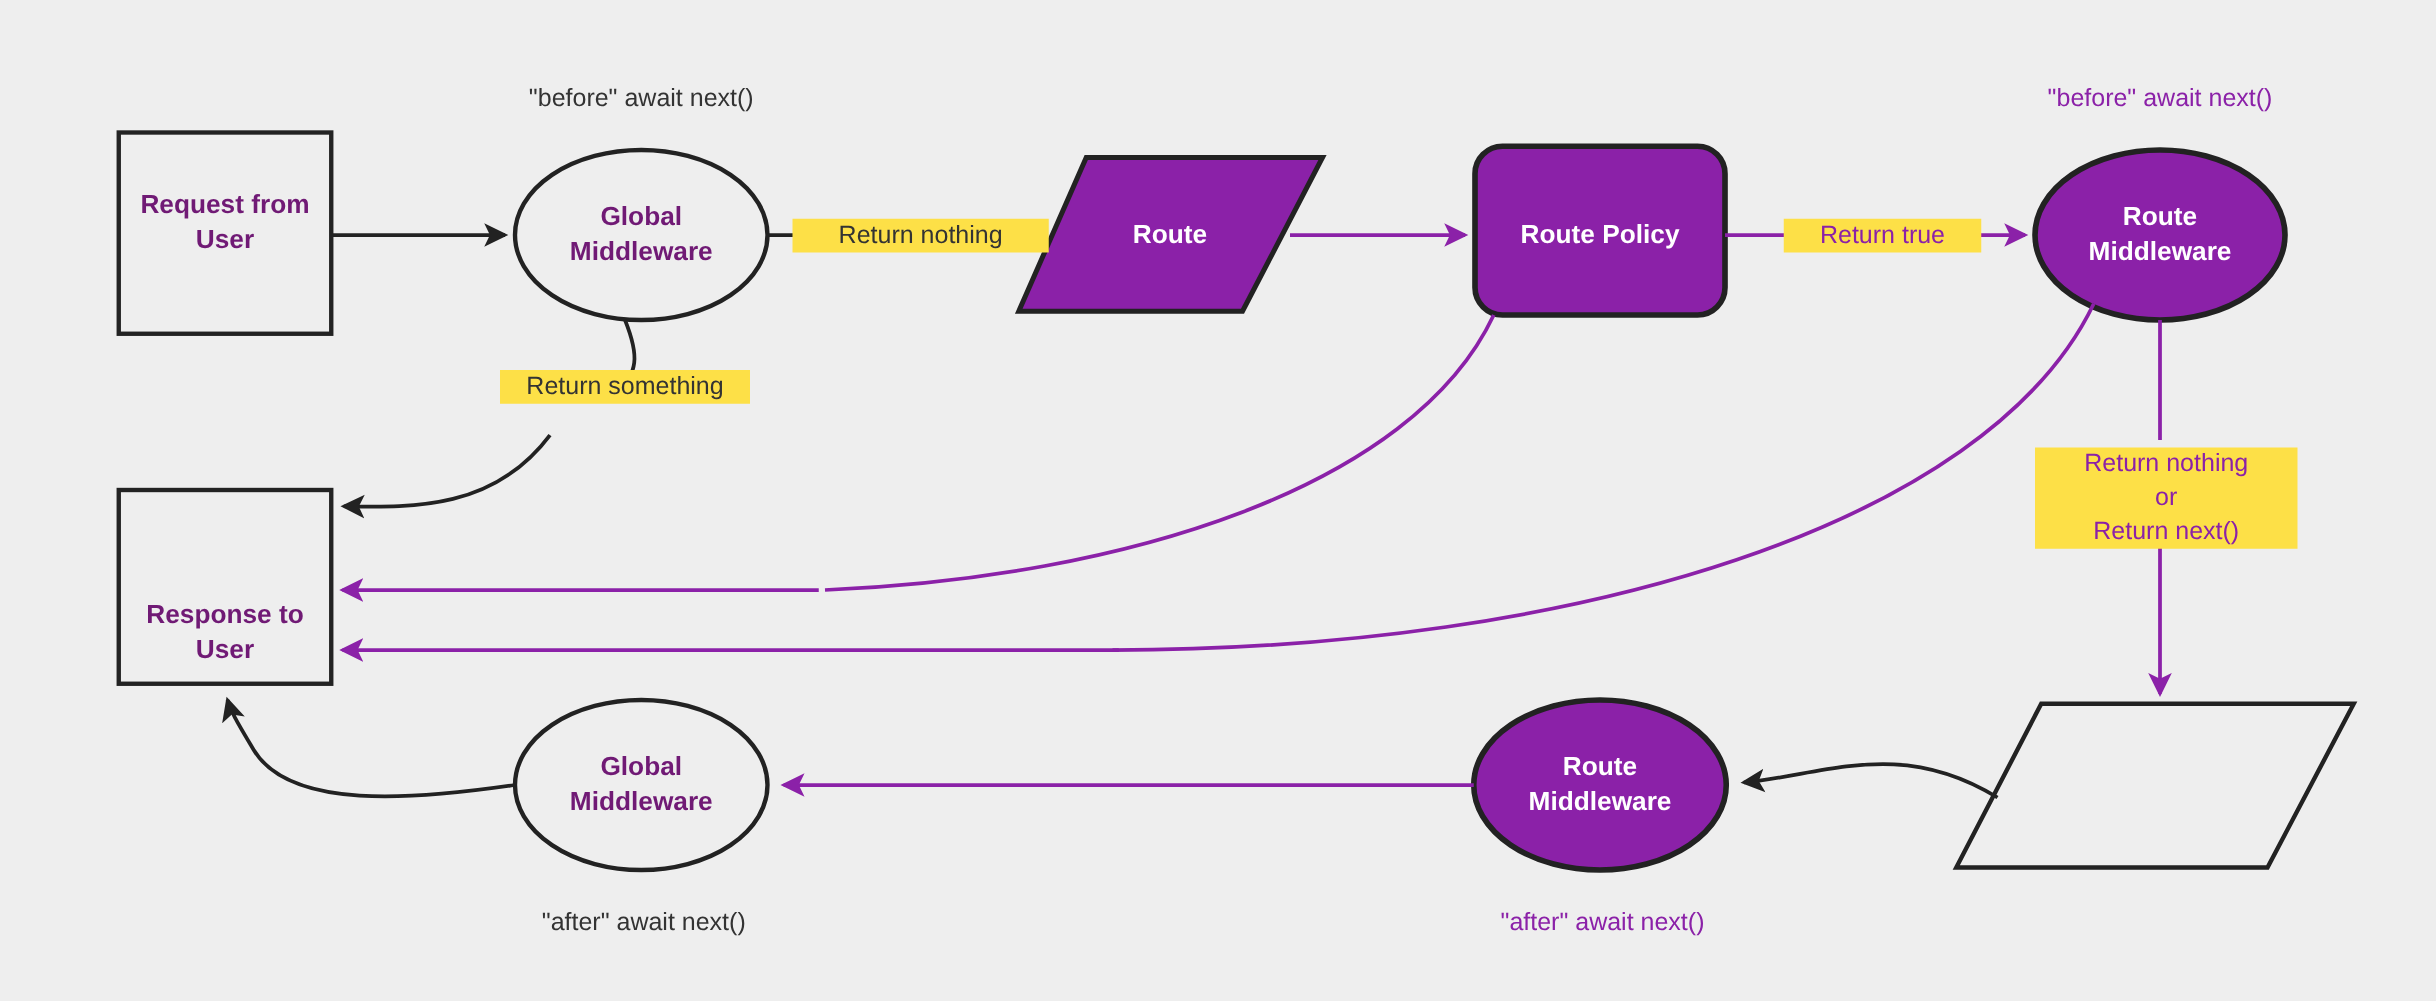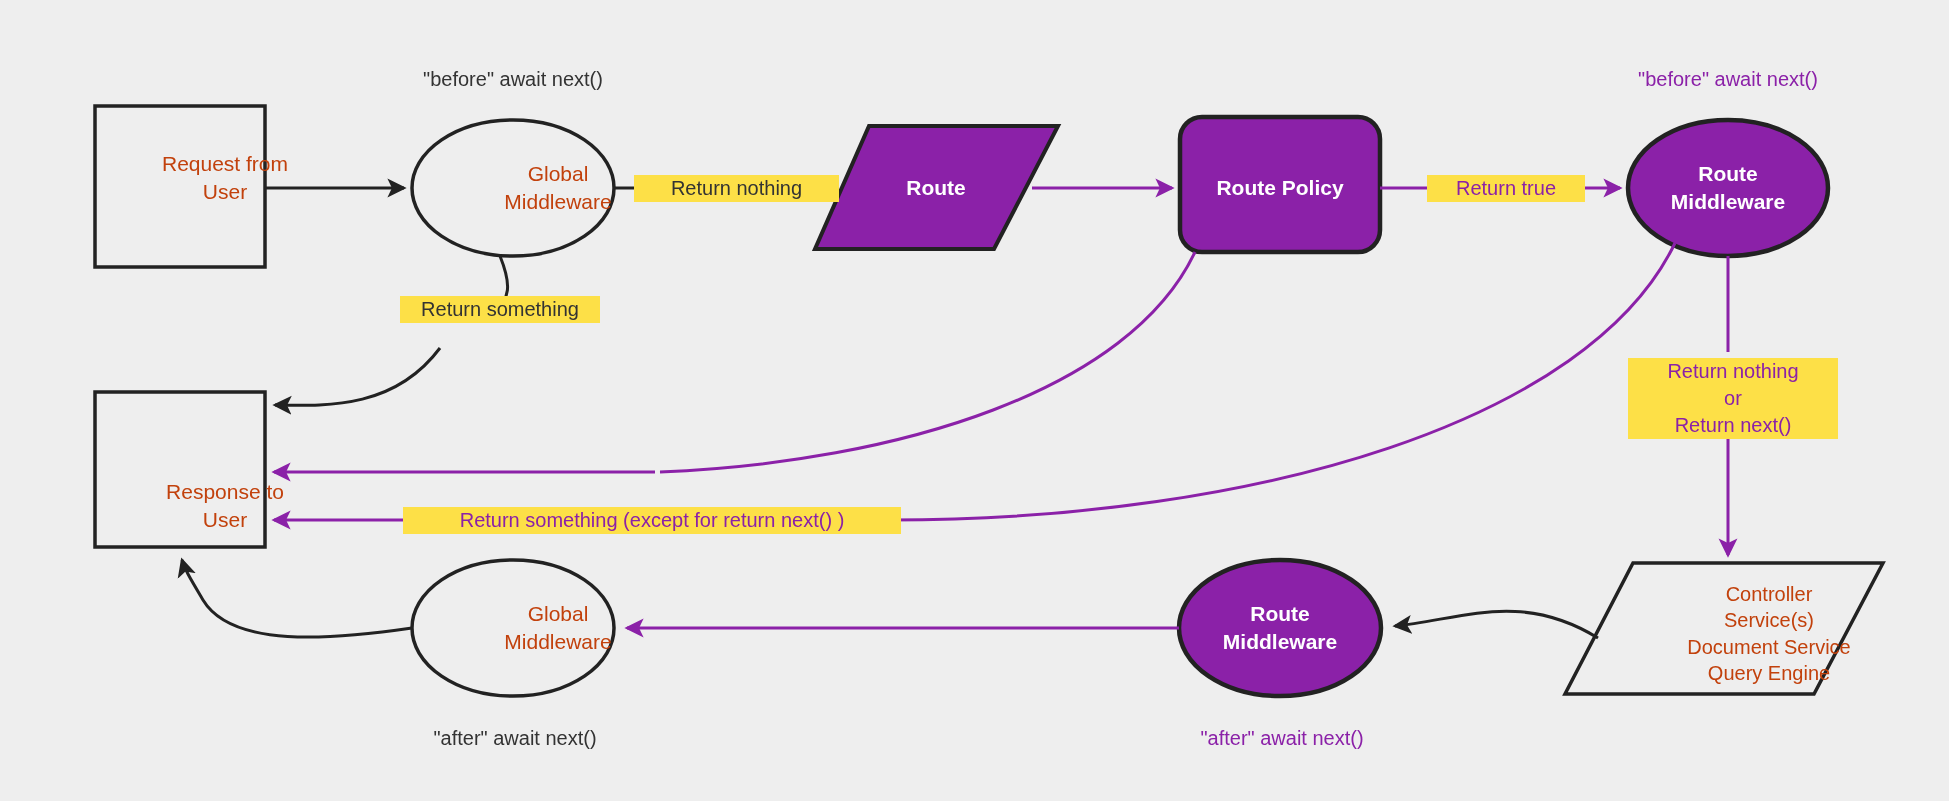--- a/index.html
+++ b/index.html
@@ -27,24 +27,23 @@
     height: 801px;
   }
   .node-label {
     position: absolute;
     text-align: center;
     line-height: 1.32;
     pointer-events: none;
     white-space: pre-line;
   }
   .lbl-dark {
-    color: #c2410c;
+    color: #701a75;
     font-size: 21px;
-    font-weight: 400;
-    padding-left: 45px;
+    font-weight: 700;
   }
   .lbl-white-bold {
     color: #ffffff;
     font-size: 21px;
     font-weight: bold;
   }
   .edge-label {
     position: absolute;
     text-align: center;
     font-size: 20px;
@@ -140,33 +139,28 @@
 
   <div class="node-label lbl-dark" style="left:95px; top:437px; width:170px;margin-top:41px;">Response to
 User</div>
 
   <div class="node-label lbl-dark" style="left:413px; top:600px; width:200px;">Global
 Middleware</div>
 
   <div class="node-label lbl-white-bold" style="left:1180px; top:600px; width:200px;">Route
 Middleware</div>
 
-  <div class="node-label lbl-dark" style="left:1624px; top:581px; width:200px; font-size:20px;">Controller
-Service(s)
-Document Service
-Query Engine</div>
 
   <div class="edge-label edge-dark" style="left:634px; top:175px; width:195px;">Return nothing</div>
 
   <div class="edge-label edge-dark" style="left:400px; top:296px; width:190px;">Return something</div>
 
   <div class="edge-label edge-purple" style="left:1427px; top:175px; width:148px;">Return true</div>
 
 
-  <div class="edge-label edge-purple" style="left:403px; top:507px; width:488px;">Return something (except for return next() )</div>
 
   <div class="edge-label edge-purple" style="left:1628px; top:358px; width:200px;">Return nothing
 or
 Return next()</div>
 
   <div class="annot annot-dark" style="left:403px; top:68px; width:220px;">"before" await next()</div>
 
   <div class="annot annot-purple" style="left:1618px; top:68px; width:220px;">"before" await next()</div>
 
   <div class="annot annot-dark" style="left:405px; top:727px; width:220px;">"after" await next()</div>

